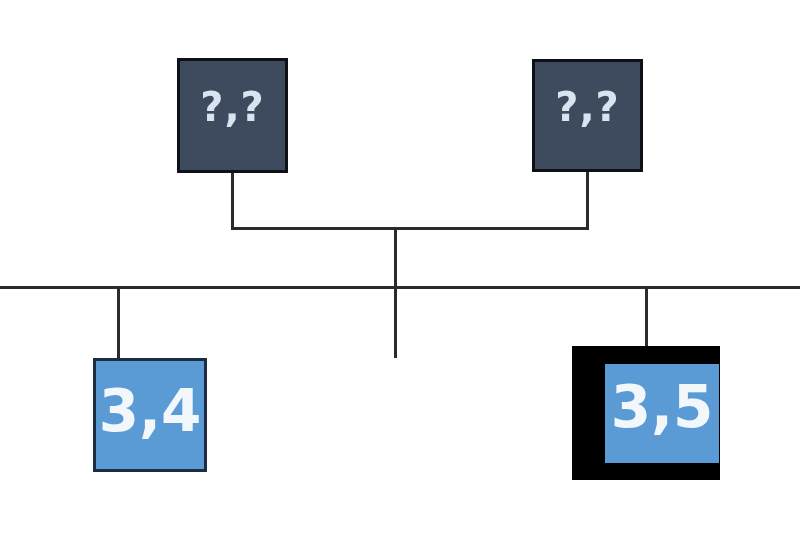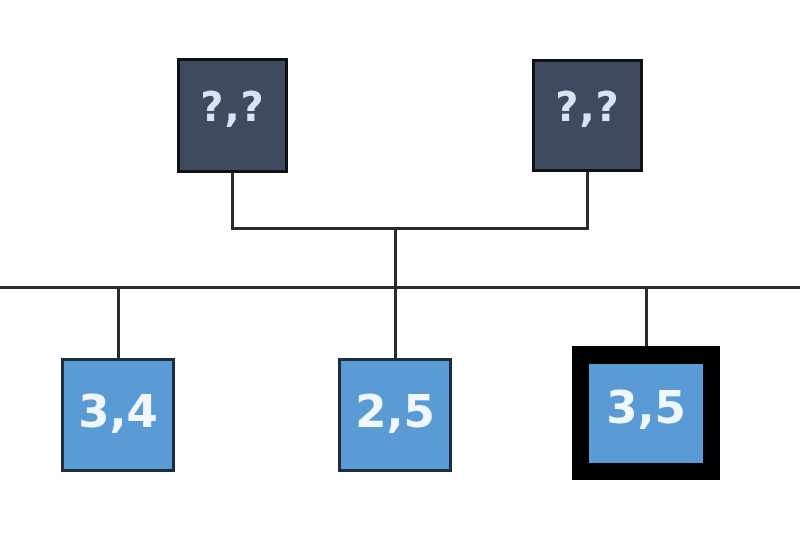--- a/index.html
+++ b/index.html
@@ -28,22 +28,23 @@
     height: 115px;
     border: 3px solid #0e1116;
     font-size: 40px;
     letter-spacing: 1px;
     padding-bottom: 18px;
   }
   .child-node {
     width: 114px;
     height: 114px;
     border: 3px solid #1d2c40;
-    font-size: 45px;
+    font-size: 58px;
     padding-bottom: 8px;
+    margin-left: 32px;
   }
   .highlight-frame {
     position: absolute;
     box-sizing: border-box;
     width: 148px;
     height: 134px;
     display: flex;
     align-items: center;
     justify-content: center;
   }
@@ -85,23 +86,20 @@
   <div class="line h-line" style="left: 0px; top: 286px; width: 800px; background: rgb(43, 43, 43);"></div>
 
   <div class="line v-line" style="left: 117px; top: 286px; height: 72px; background: rgb(43, 43, 43);"></div>
 
   <div class="line v-line" style="left: 645px; top: 286px; height: 60px; background: rgb(43, 43, 43);"></div>
 
   <div class="node child-node" style="left: 61px; top: 358px; background: rgb(91, 155, 213); border-color: rgb(29, 44, 64); color: rgb(242, 247, 252);">
     <span>3,4</span>
   </div>
 
-  <div class="node child-node" style="left: 338px; top: 358px; background: rgb(91, 155, 213); border-color: rgb(29, 44, 64); color: rgb(242, 247, 252);">
-    <span>2,5</span>
-  </div>
 
   <div class="highlight-frame" style="left: 572px; top: 346px; background: rgb(0, 0, 0);">
     <div class="node child-node" style="background: rgb(91, 155, 213); color: rgb(242, 247, 252);">
       <span>3,5</span>
     </div>
   </div>
 
 </div>
 
 </body></html>

